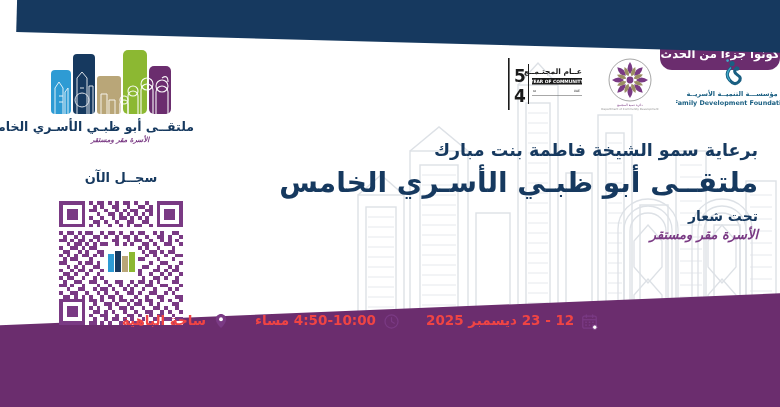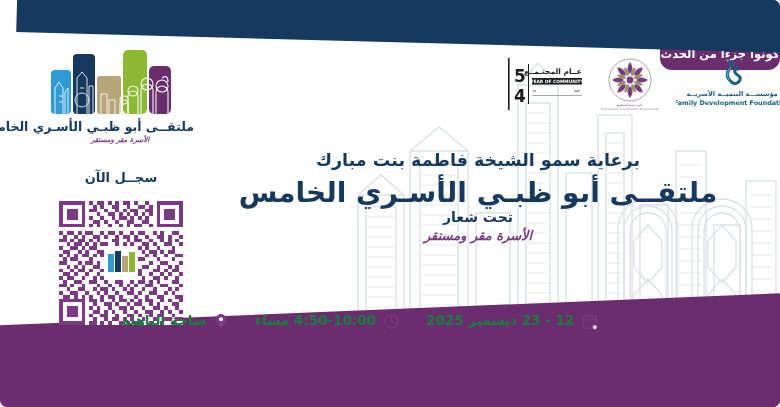--- a/index.html
+++ b/index.html
@@ -4,21 +4,20 @@
 <title>Abu Dhabi Family Forum Banner</title>
 <style>
   html,body{margin:0;padding:0;background:#fff;}
   body{font-family:"DejaVu Sans","Liberation Sans",sans-serif;}
 
   #banner{
     position:relative;
     width:780px;height:407px;
     background:#ffffff;
     overflow:hidden;
-    border-radius:7px;
   }
 
   
   .shape{position:absolute;pointer-events:none;}
 
   #top-navy-band{
     top:-34px;left:18px;
     width:820px;height:66px;
     background:#16395f;
     border-radius:30px 0 0 0;
@@ -103,49 +102,50 @@
     display:flex;align-items:center;gap:14px;
     direction:ltr;
   }
   .sponsor{display:flex;align-items:center;}
   #sponsor-year{height:52px;}
   #sponsor-rosette{width:64px;}
   #sponsor-fdf{width:112px;}
 
   
   #headline-block{
-    position:absolute;right:22px;top:150px;
-    width:560px;text-align:center;
+    position:absolute;right:22px;top:140px;
+    width:560px;
   }
   #patronage{
     color:#16395f;font-size:17.5px;font-weight:700;
     white-space:nowrap;letter-spacing:-.2px;
   }
   #event-title{
     color:#16395f;font-size:28px;font-weight:700;
     white-space:nowrap;margin-top:6px;letter-spacing:-.3px;
   }
   #slogan-intro{
     color:#16395f;font-size:14px;font-weight:700;
+    margin-top:9px;
   }
   #slogan-text{
     color:#7a3a84;font-size:13px;font-weight:700;
     margin-top:3px;font-style:italic;
   }
 
   
   #info-bar{
     position:absolute;left:0;right:0;top:312px;
     display:flex;align-items:center;justify-content:center;
     gap:26px;direction:rtl;
     padding-right:60px;box-sizing:border-box;
   }
   .info-item{
     display:flex;align-items:center;gap:7px;
-    color:#15803d;font-size:13.5px;font-weight:600;
+    color:#ef4444;font-size:13.5px;font-weight:600;
     white-space:nowrap;
   }
   .info-item svg{flex:none;}
   .info-text{line-height:1;}
 </style>
 </head>
 <body>
 
 <div id="banner">
 

